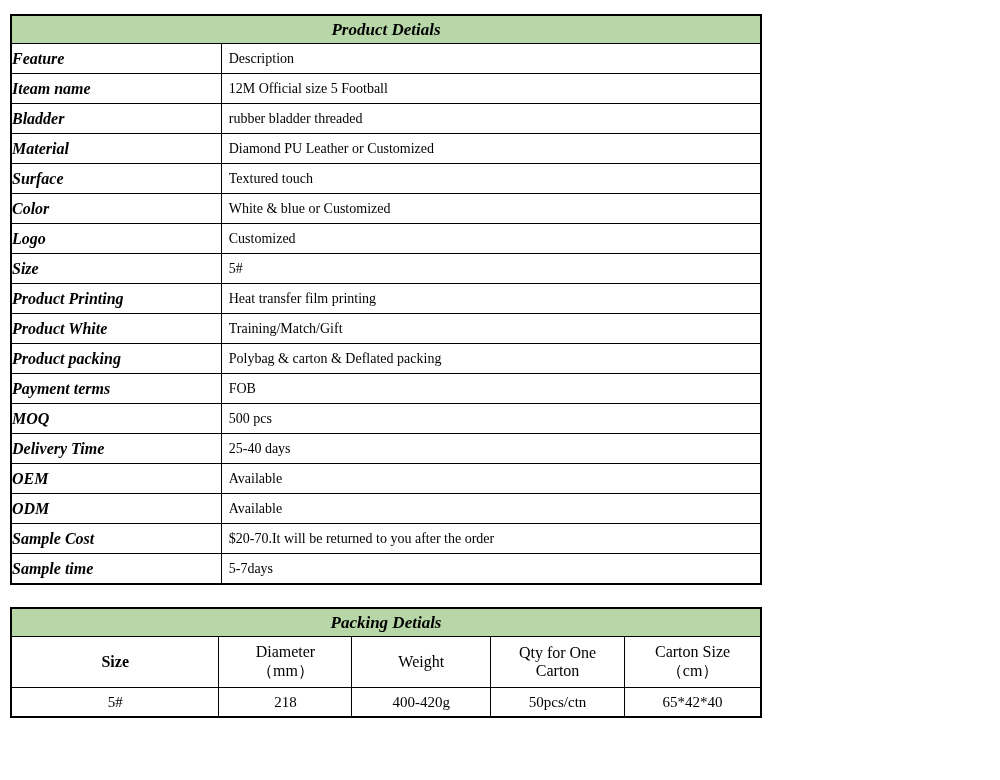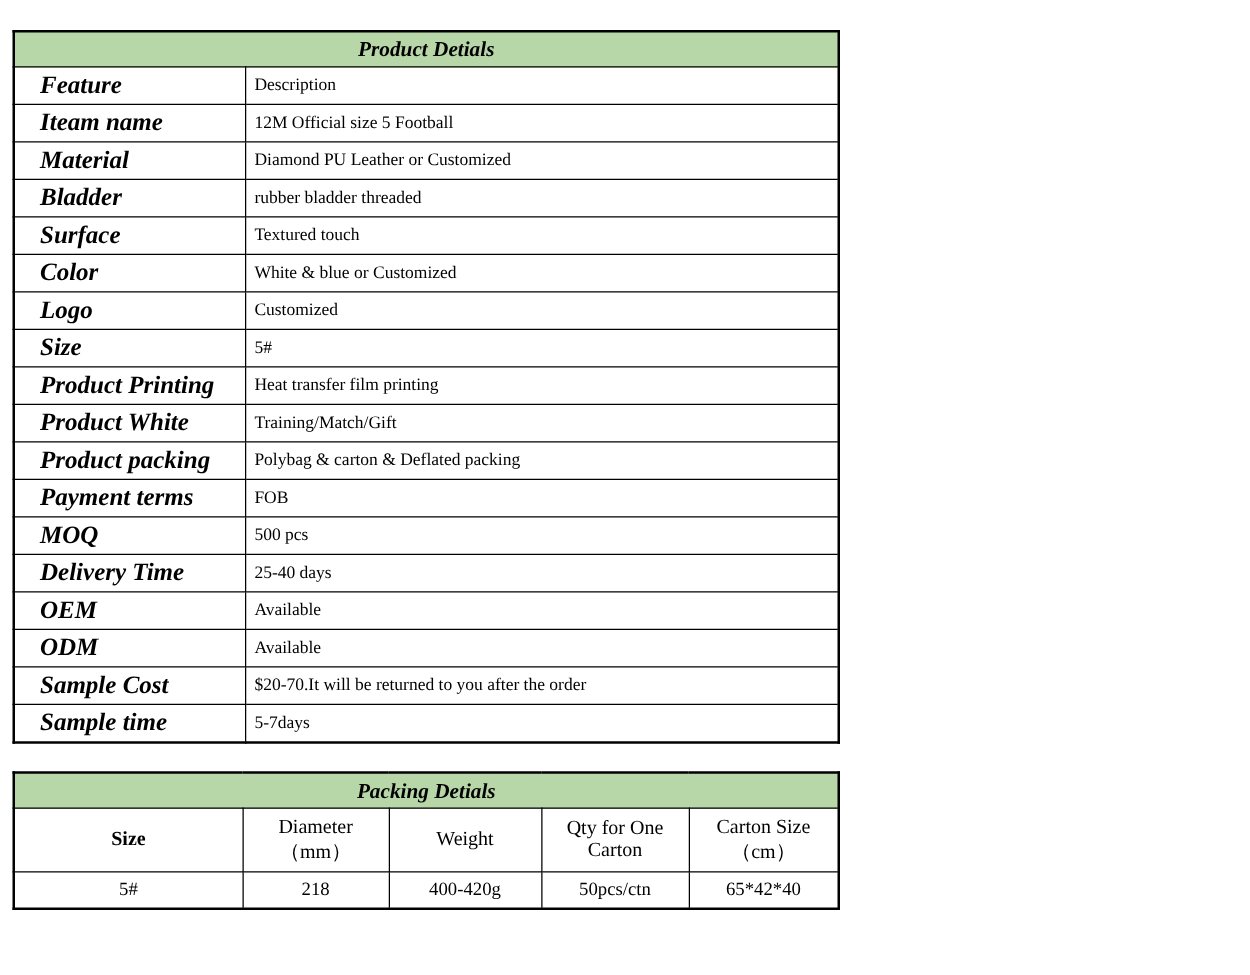--- a/index.html
+++ b/index.html
@@ -7,22 +7,22 @@
     padding: 0;
     background: #ffffff;
     width: 1000px;
     height: 780px;
     font-family: "Liberation Serif", "DejaVu Serif", serif;
     color: #000;
   }
   .sheet {
     position: absolute;
     left: 10px;
-    top: 24px;
-    width: 660px;
+    top: 14px;
+    width: 752px;
   }
   table {
     border-collapse: collapse;
     width: 100%;
     table-layout: fixed;
   }
   table, td, th {
     border: 1px solid #000;
   }
   table {
@@ -33,22 +33,22 @@
     font-weight: bold;
     font-style: italic;
     font-size: 17px;
     text-align: center;
     height: 27px;
     padding: 0;
   }
   .product-table td.label {
     font-weight: bold;
     font-style: italic;
-    font-size: 20px;
-    padding: 2px 2px 2px 20px;
+    font-size: 16px;
+    padding: 2px 2px 2px 0;
     height: 25px;
     vertical-align: middle;
   }
   .product-table td.value {
     font-size: 14px;
     padding: 2px 2px 2px 7px;
     vertical-align: middle;
   }
   .packing-table {
     border-top-width: 2px;
@@ -90,26 +90,26 @@
       </tr>
       <tr>
         <td class="label">Feature</td>
         <td class="value">Description</td>
       </tr>
       <tr>
         <td class="label">Iteam name</td>
         <td class="value">12M Official size 5 Football</td>
       </tr>
       <tr>
+        <td class="label">Bladder</td>
+        <td class="value">rubber bladder threaded</td>
+      </tr>
+      <tr>
         <td class="label">Material</td>
         <td class="value">Diamond PU Leather or Customized</td>
-      </tr>
-      <tr>
-        <td class="label">Bladder</td>
-        <td class="value">rubber bladder threaded</td>
       </tr>
       <tr>
         <td class="label">Surface</td>
         <td class="value">Textured touch</td>
       </tr>
       <tr>
         <td class="label">Color</td>
         <td class="value">White &amp; blue or Customized</td>
       </tr>
       <tr>

